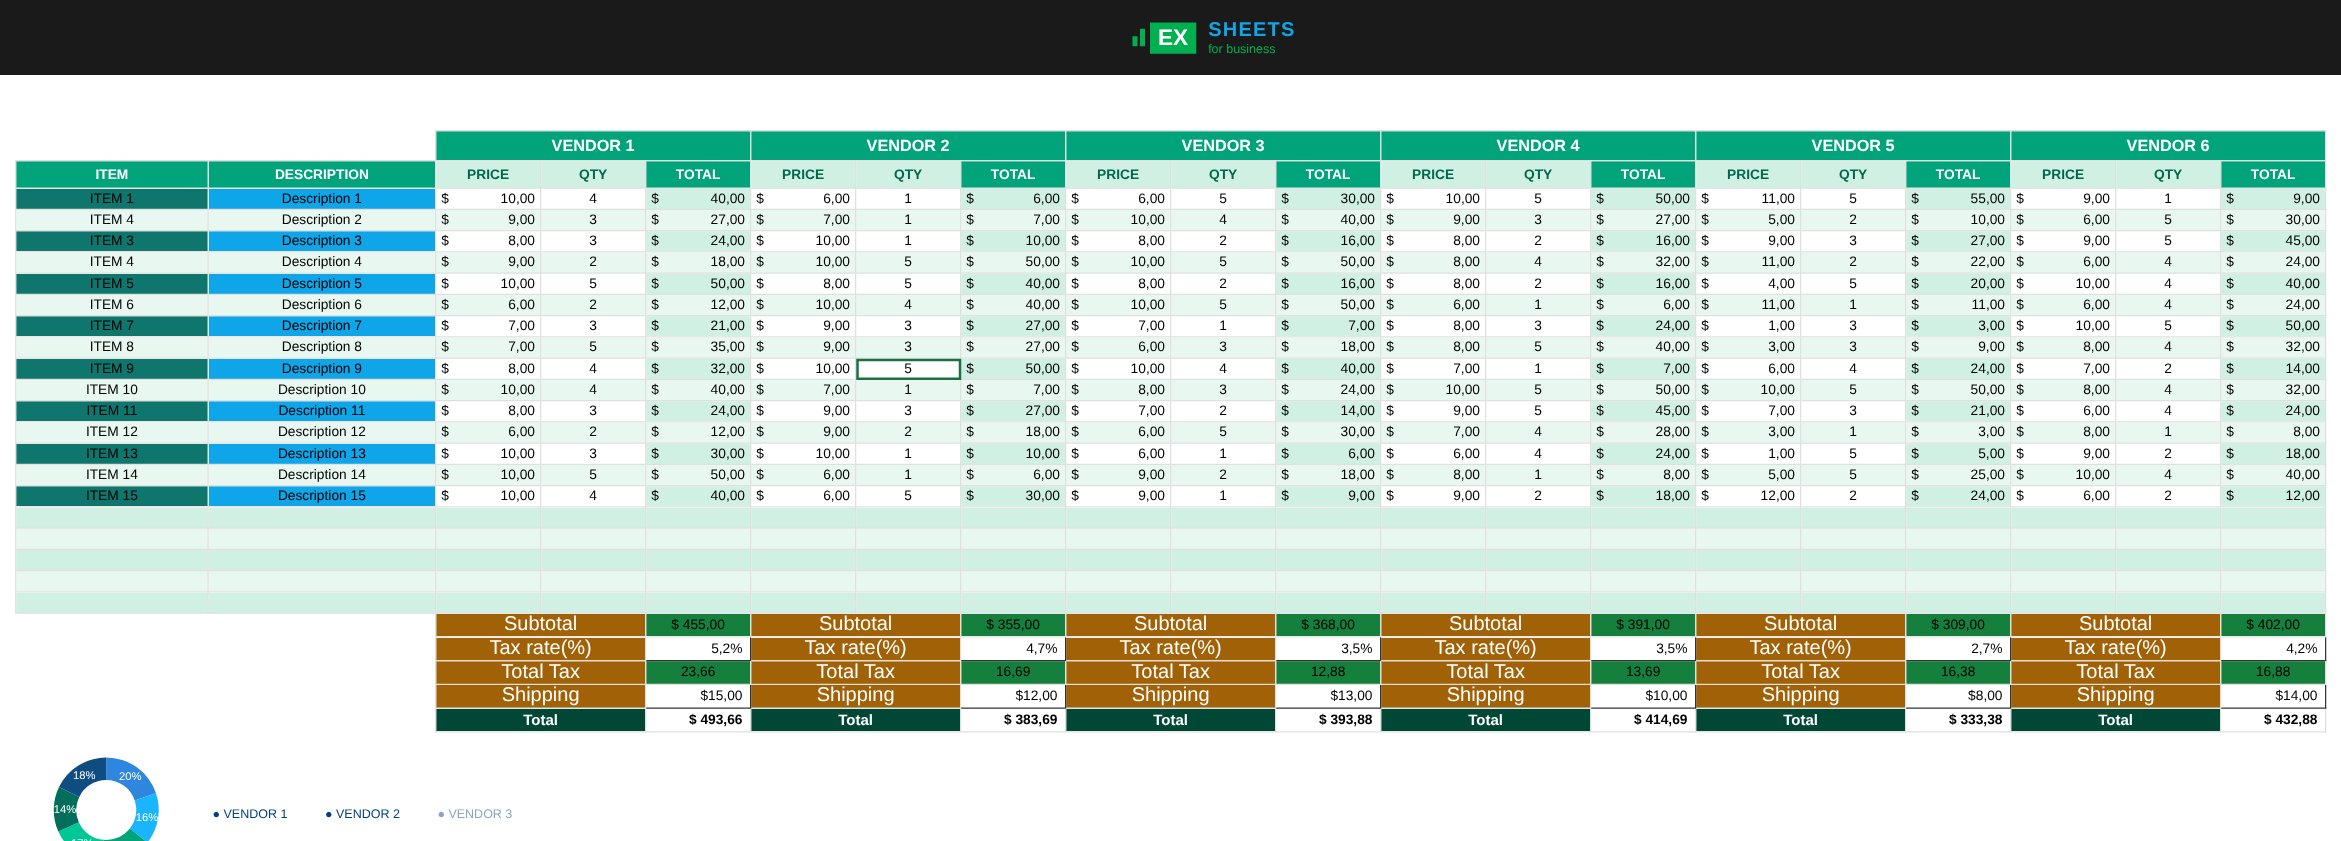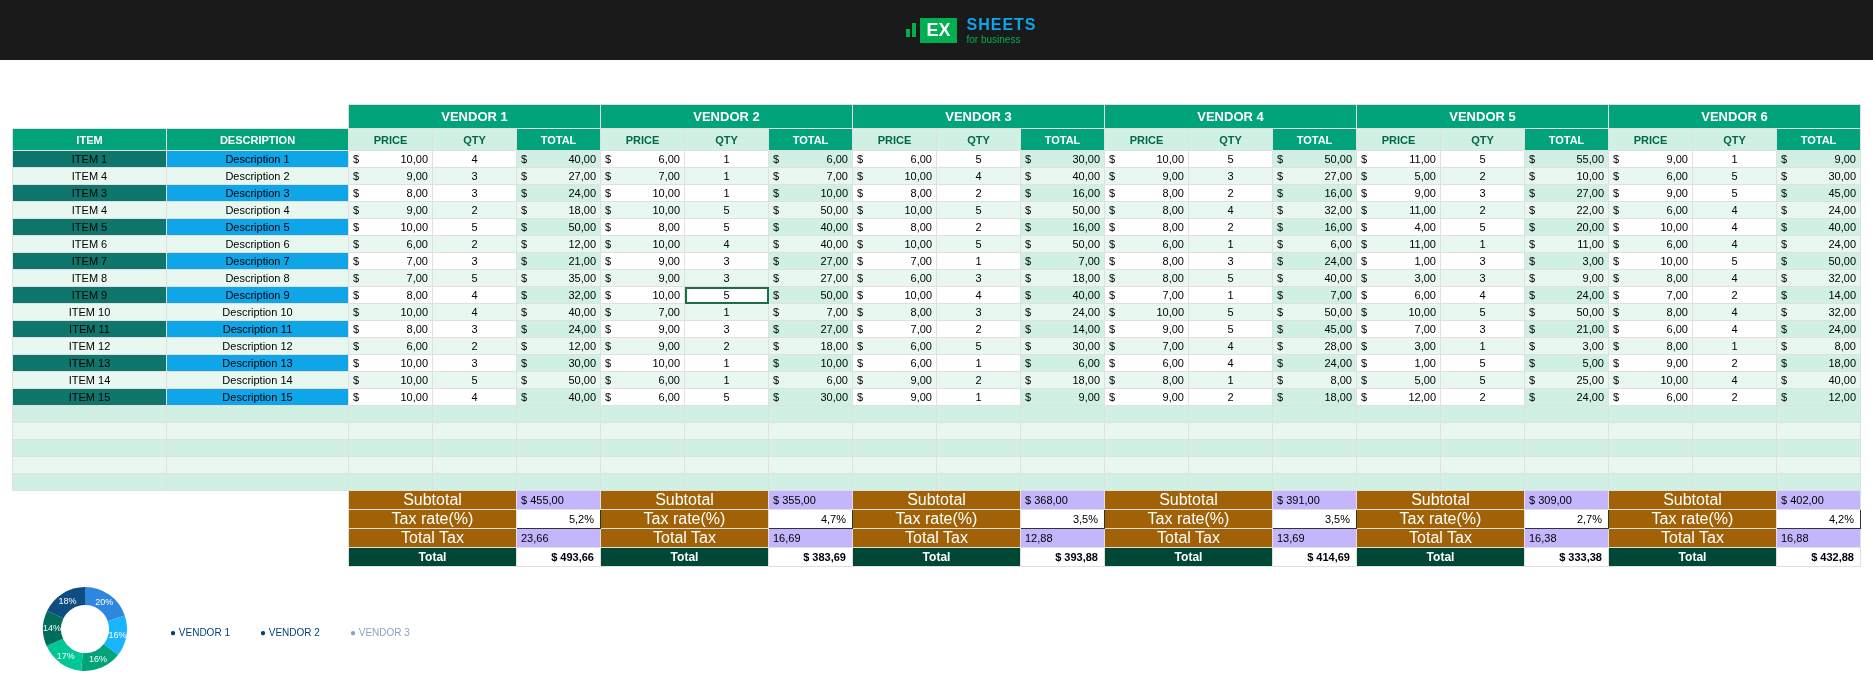--- a/index.html
+++ b/index.html
@@ -27,21 +27,21 @@
 .qty { text-align: center; }
 .total { background: #d0f0e4; text-align: right; }
 .total span.cur { float: left; }
 .even .price, .even .qty, .even .total, .even .item-cell, .even .desc-cell { background: #e8f8f0; }
 .empty td { background: #d0f0e4; height: 17px; }
 .empty.alt td { background: #e8f8f0; }
 .selected { outline: 2px solid #1a7040; outline-offset: -2px; }
 .summary td { height: 19px; }
 .sum-label { background: #a16207; color: #fff; text-align: center; font-size: 16px; }
 .sum-total-label { background: #004735; color: #fff; text-align: center; font-weight: bold; font-size: 12px; }
-.sum-val { background: #c4b5fd; text-align: left; padding-right: 4px; }
+.sum-val { background: #15803d; text-align: center; padding-right: 4px; }
 .sum-val-w { background: #fff; text-align: right; padding-right: 6px; border: 1px solid #333; }
 .sum-total-val { background: #fff; text-align: right; padding-right: 6px; font-weight: bold; }
 .blank { border: none; background: #fff; }
 .footer-area { position: relative; display: flex; align-items: center; padding: 6px 20px; }
 .legend { display: flex; gap: 30px; font-size: 10px; margin-left: 20px; }
 .legend span { color: #004080; }
 .legend .l3 { color: #8aa5c2; }
 svg text { font-size: 9px; fill: #fff; }
 </style>
 </head>
@@ -608,20 +608,36 @@
           <td colspan="2" class="sum-label">Total Tax</td>
           <td class="sum-val">13,69</td>
           <td colspan="2" class="sum-label">Total Tax</td>
           <td class="sum-val">16,38</td>
           <td colspan="2" class="sum-label">Total Tax</td>
           <td class="sum-val">16,88</td>
         </tr>
         <tr class="summary">
           <td class="blank"></td>
           <td class="blank"></td>
+          <td colspan="2" class="sum-label">Shipping</td>
+          <td class="sum-val-w">$15,00</td>
+          <td colspan="2" class="sum-label">Shipping</td>
+          <td class="sum-val-w">$12,00</td>
+          <td colspan="2" class="sum-label">Shipping</td>
+          <td class="sum-val-w">$13,00</td>
+          <td colspan="2" class="sum-label">Shipping</td>
+          <td class="sum-val-w">$10,00</td>
+          <td colspan="2" class="sum-label">Shipping</td>
+          <td class="sum-val-w">$8,00</td>
+          <td colspan="2" class="sum-label">Shipping</td>
+          <td class="sum-val-w">$14,00</td>
+        </tr>
+        <tr class="summary">
+          <td class="blank"></td>
+          <td class="blank"></td>
           <td colspan="2" class="sum-total-label">Total</td>
           <td class="sum-total-val">$ 493,66</td>
           <td colspan="2" class="sum-total-label">Total</td>
           <td class="sum-total-val">$ 383,69</td>
           <td colspan="2" class="sum-total-label">Total</td>
           <td class="sum-total-val">$ 393,88</td>
           <td colspan="2" class="sum-total-label">Total</td>
           <td class="sum-total-val">$ 414,69</td>
           <td colspan="2" class="sum-total-label">Total</td>
           <td class="sum-total-val">$ 333,38</td>

